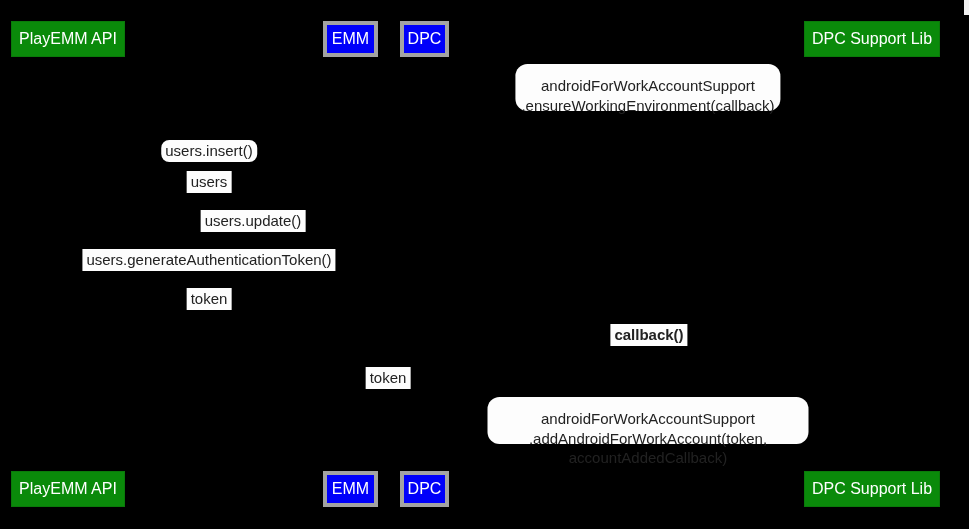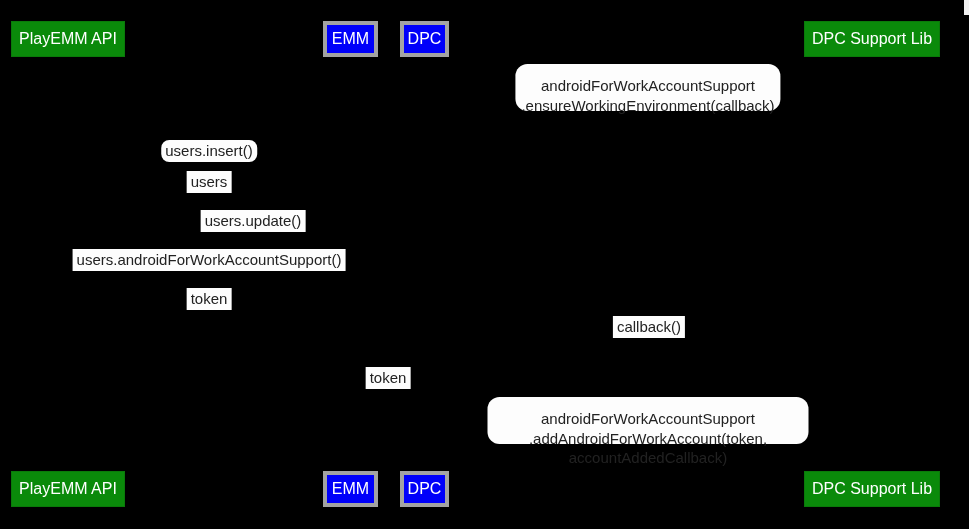--- a/index.html
+++ b/index.html
@@ -64,23 +64,23 @@
   <div class="pbox green" style="left:11px;  top:21px; width:114px;">PlayEMM API</div>
   <div class="pbox blue" style="left:323px; top:21px; width:55px;">EMM</div>
   <div class="pbox blue" style="left:400px; top:21px; width:49px;">DPC</div>
   <div class="pbox green" style="left:804px; top:21px; width:136px;">DPC Support Lib</div>
 
   <div class="msg two-line" style="left:648px; top:64px;">androidForWorkAccountSupport
 .ensureWorkingEnvironment(callback)</div>
   <div class="msg" style="left:209px; top:140px;border-radius:8px;">users.insert()</div>
   <div class="msg" style="left:209px; top:171px;">users</div>
   <div class="msg" style="left:209px; top:210px;margin-left:44px;">users.update()</div>
-  <div class="msg" style="left:209px; top:249px;">users.androidForWorkAccountSupport()</div>
+  <div class="msg" style="left:209px; top:249px;">users.generateAuthenticationToken()</div>
   <div class="msg" style="left:209px; top:288px;">token</div>
-  <div class="msg" style="left:649px; top:316px;">callback()</div>
+  <div class="msg" style="left:649px; top:324px;font-weight:bold;">callback()</div>
   <div class="msg" style="left:388px; top:367px;">token</div>
   <div class="msg two-line" style="left:648px; top:397px;">androidForWorkAccountSupport
 .addAndroidForWorkAccount(token, accountAddedCallback)</div>
 
   <div class="pbox green" style="left:11px;  top:471px; width:114px;">PlayEMM API</div>
   <div class="pbox blue" style="left:323px; top:471px; width:55px;">EMM</div>
   <div class="pbox blue" style="left:400px; top:471px; width:49px;">DPC</div>
   <div class="pbox green" style="left:804px; top:471px; width:136px;">DPC Support Lib</div>
 
   <div class="scroll-fragment"></div>

